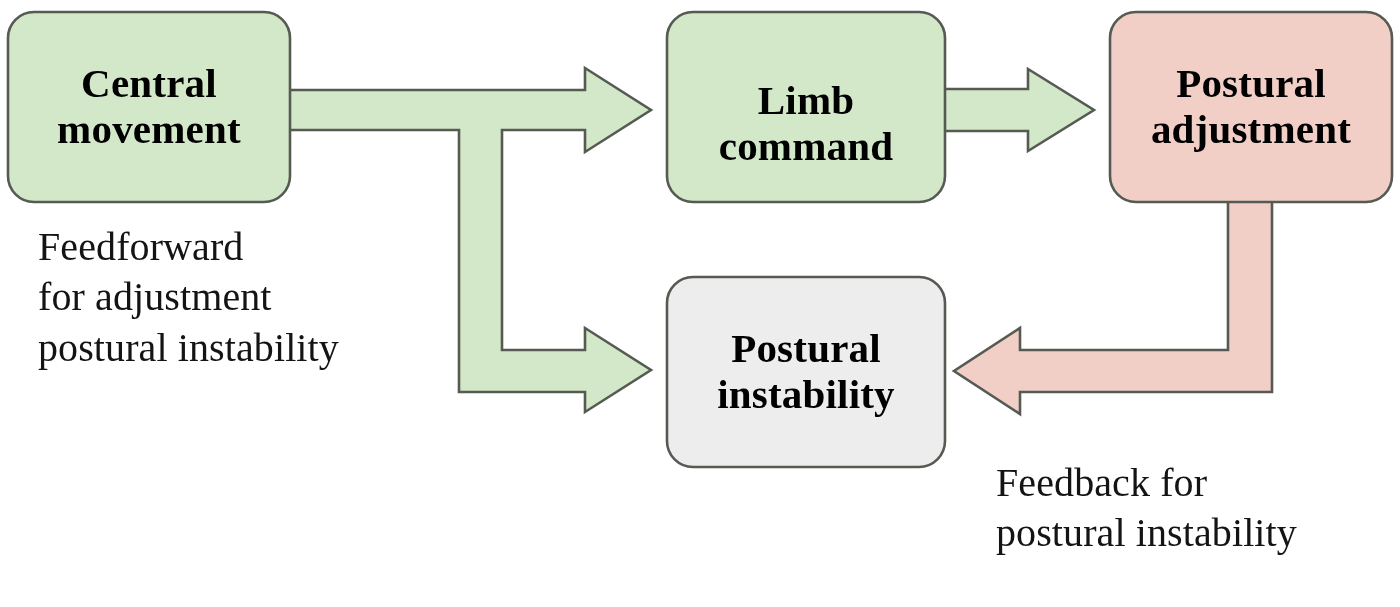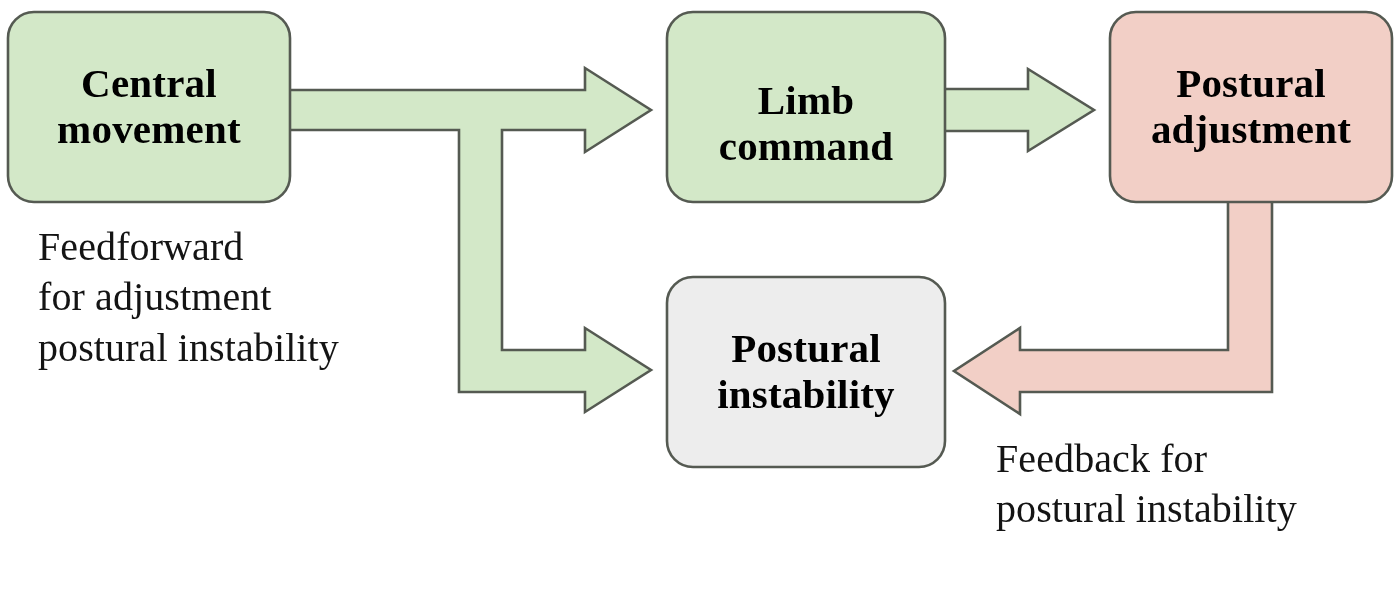--- a/index.html
+++ b/index.html
@@ -46,21 +46,21 @@
   .caption {
     position: absolute;
     font-size: 40px;
     line-height: 1.26;
     color: #141414;
     letter-spacing: 0.1px;
   }
   .caption span { display: block; white-space: nowrap; }
 
   #caption-feedforward { left: 16px;  top: 222px; margin-left: 22px; }
-  #caption-feedback    { left: 996px; top: 434px; }
+  #caption-feedback    { left: 996px; top: 458px; }
 </style>
 </head>
 <body>
 
 <div id="canvas">
 
   <svg id="diagram-svg" viewBox="0 0 1400 607">
 
     <path d="M 250,90
              L 585,90

